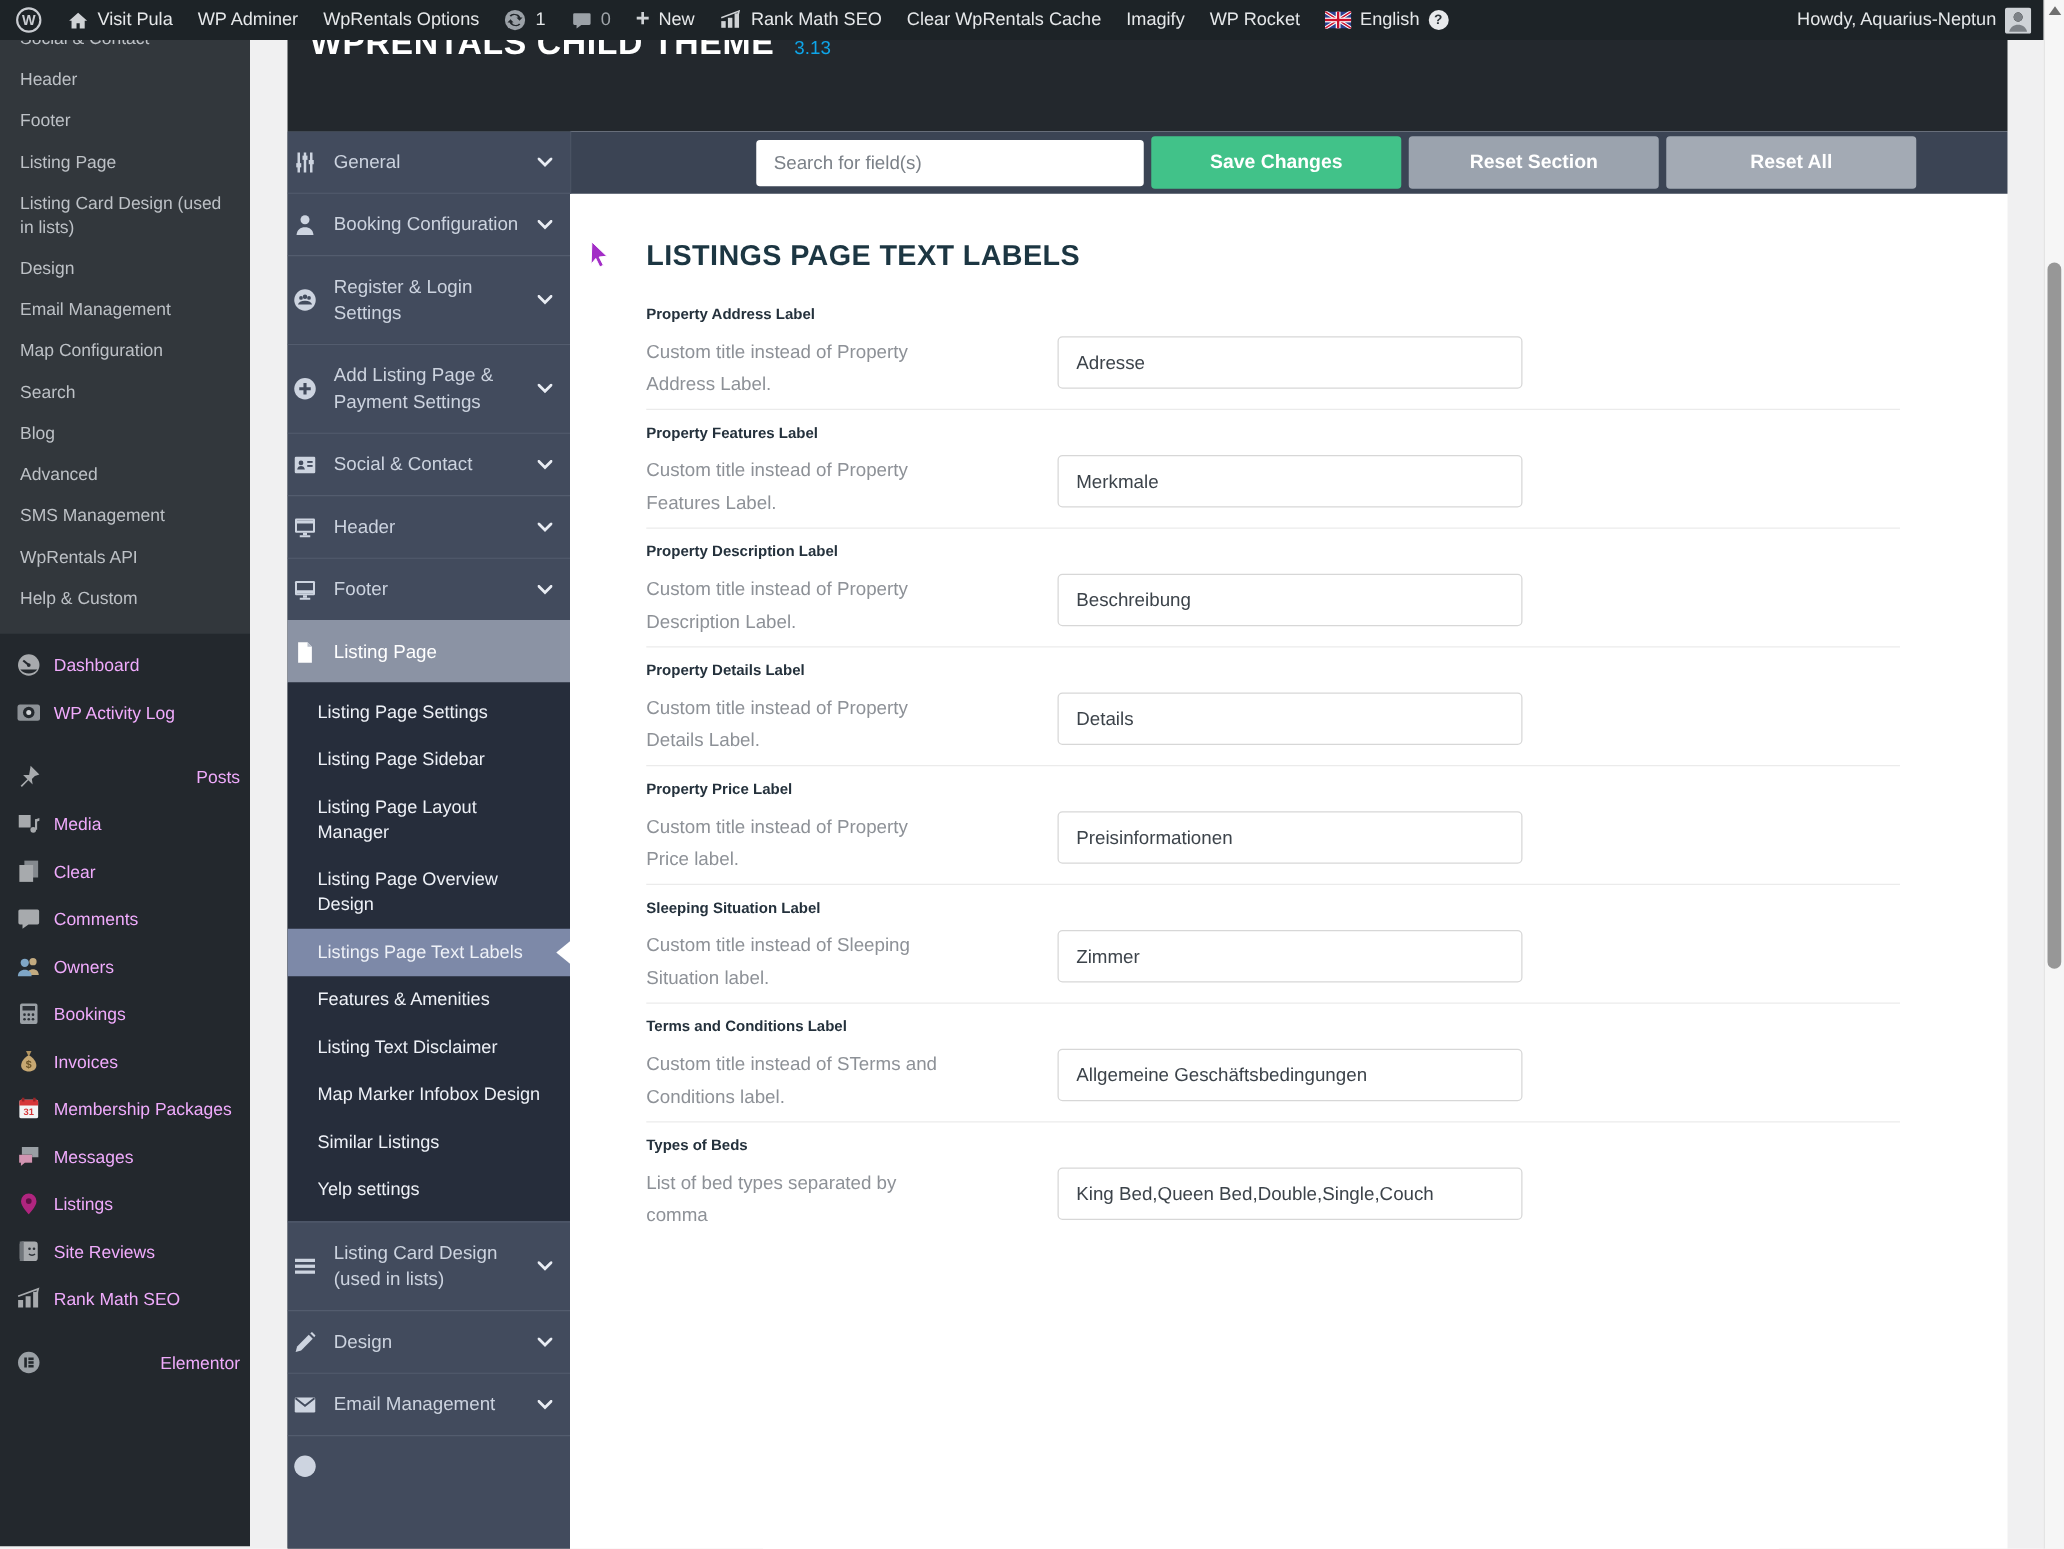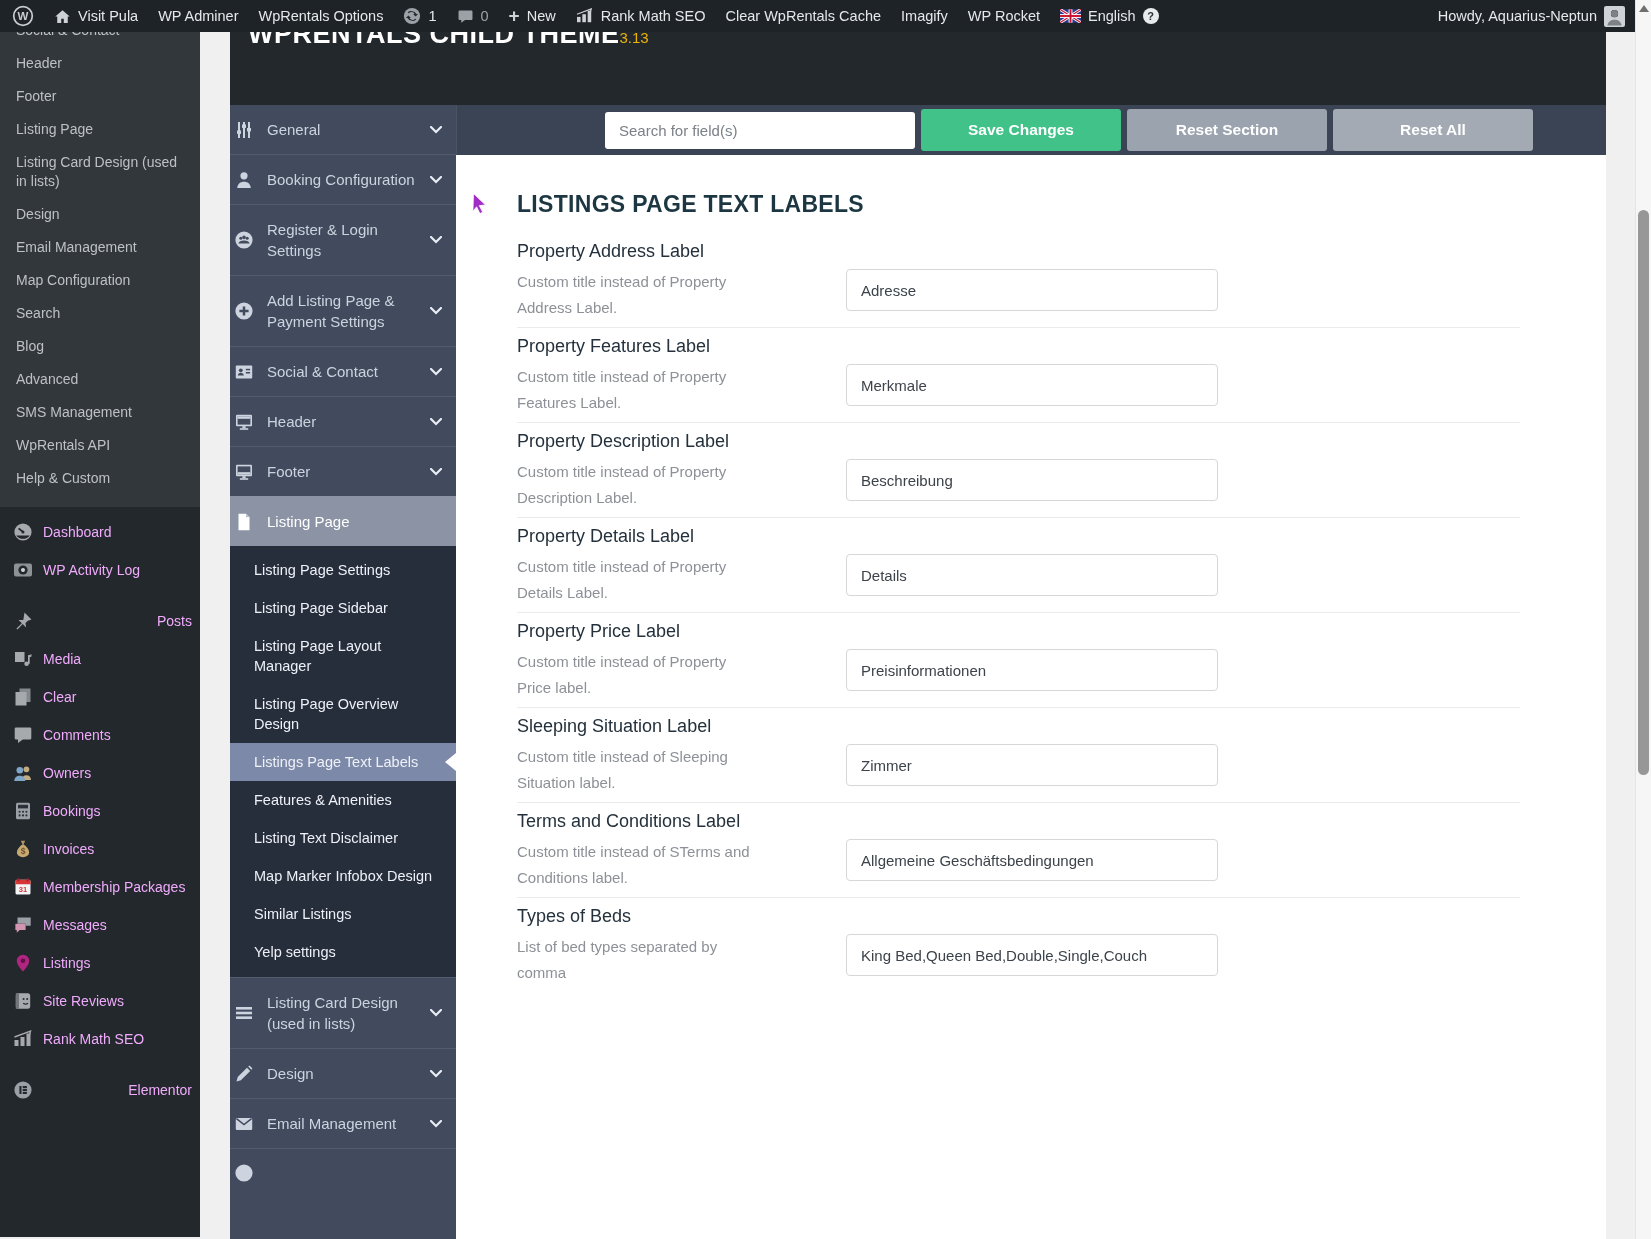--- a/index.html
+++ b/index.html
@@ -34,23 +34,23 @@
   .sm-item { padding:7px 16px; font-size:14px; color:#bdc1c6; line-height:19px; cursor:pointer; }
   .sm-item.clipped { margin-top:-22px; }
   .wp-menu { padding-top:6px; }
   .mm-item { display:flex; align-items:flex-start; gap:10px; padding:9px 8px 9px 13px; font-size:14px; color:#f0abfc; line-height:20px; cursor:pointer; }
   .mm-item .micon { width:20px; height:20px; flex:0 0 20px; margin-top:0; }
   .mm-item.group-gap { margin-top:13px;justify-content:space-between; }
 
   
   .panel { position:absolute; top:32px; left:230px; width:1376px; height:1207px; z-index:5; }
   .panel-header { position:relative; height:73px; background:#23282d; overflow:hidden; }
-  .ph-row { position:absolute; left:18px; top:-13px; display:flex; align-items:baseline; gap:0; }
+  .ph-row { position:absolute; left:18px; top:-13px; display:flex; align-items:baseline; gap:16px; }
   .ph-title { font-size:27px; font-weight:bold; color:#ffffff; letter-spacing:.5px; line-height:30px; white-space:nowrap; }
-  .ph-version { font-size:15px; color:#eab308; }
+  .ph-version { font-size:15px; color:#0ea5e9; }
   .panel-body { display:flex; height:1134px; }
 
   
   .opt-nav { width:226px; flex:0 0 226px; background:#272e3d; display:flex; flex-direction:column; overflow:hidden; }
   .on-item { display:flex; align-items:center; gap:13px; background:#424b5d; padding:14px 14px 14px 4px; cursor:pointer; border-top:1px solid #535c6e; }
   .on-item:first-child { border-top:none; }
   .on-item .oicon { width:20px; flex:0 0 20px; }
   .on-label { flex:1; font-size:15px; color:#ccd3df; line-height:21px; }
   .on-chev { flex:0 0 12px; color:#e9edf4; }
   .on-item.active-parent { background:#8b93a4; border-top:1px solid #8b93a4; }
@@ -68,21 +68,21 @@
   .search-input::placeholder { color:#7b8188; }
   .tb-btn { height:42px; border:none; border-radius:3px; font-family:"Liberation Sans",sans-serif; font-size:15.5px; font-weight:bold; color:#ffffff; cursor:pointer; }
   .btn-save { width:200px; background:#41c289; }
   .btn-reset-section { width:200px; background:#9ba3ae; }
   .btn-reset-all { width:200px; background:#a3aab4; }
 
   .content { padding:36px 86px 40px 61px; position:relative; }
   .content-heading { font-size:23px; font-weight:bold; color:#1c3642; letter-spacing:.3px; margin-bottom:23px; }
   .field { margin-top:8px; }
   .field:first-of-type { margin-top:0; }
-  .field-name { font-size:18px; font-weight:normal; color:#24313c; line-height:20px; margin-bottom:8px; }
+  .field-name { font-size:12px; font-weight:bold; color:#24313c; line-height:20px; margin-bottom:8px; }
   .field-row { display:flex; align-items:flex-start; }
   .field-desc { width:245px; margin-right:84px; font-size:15px; color:#8d9197; line-height:26px; }
   .field-input { width:372px; height:42px; border:1px solid #d7d7d7; border-radius:4px; padding:0 14px; font-size:15px; font-family:"Liberation Sans",sans-serif; color:#3c434a; outline:none; }
   .sep { border-top:1px solid #ebebeb; margin-top:6px; }
 
   .cursor { position:absolute; left:16px; top:38px; z-index:20; }
 </style>
 </head>
 <body>
 

